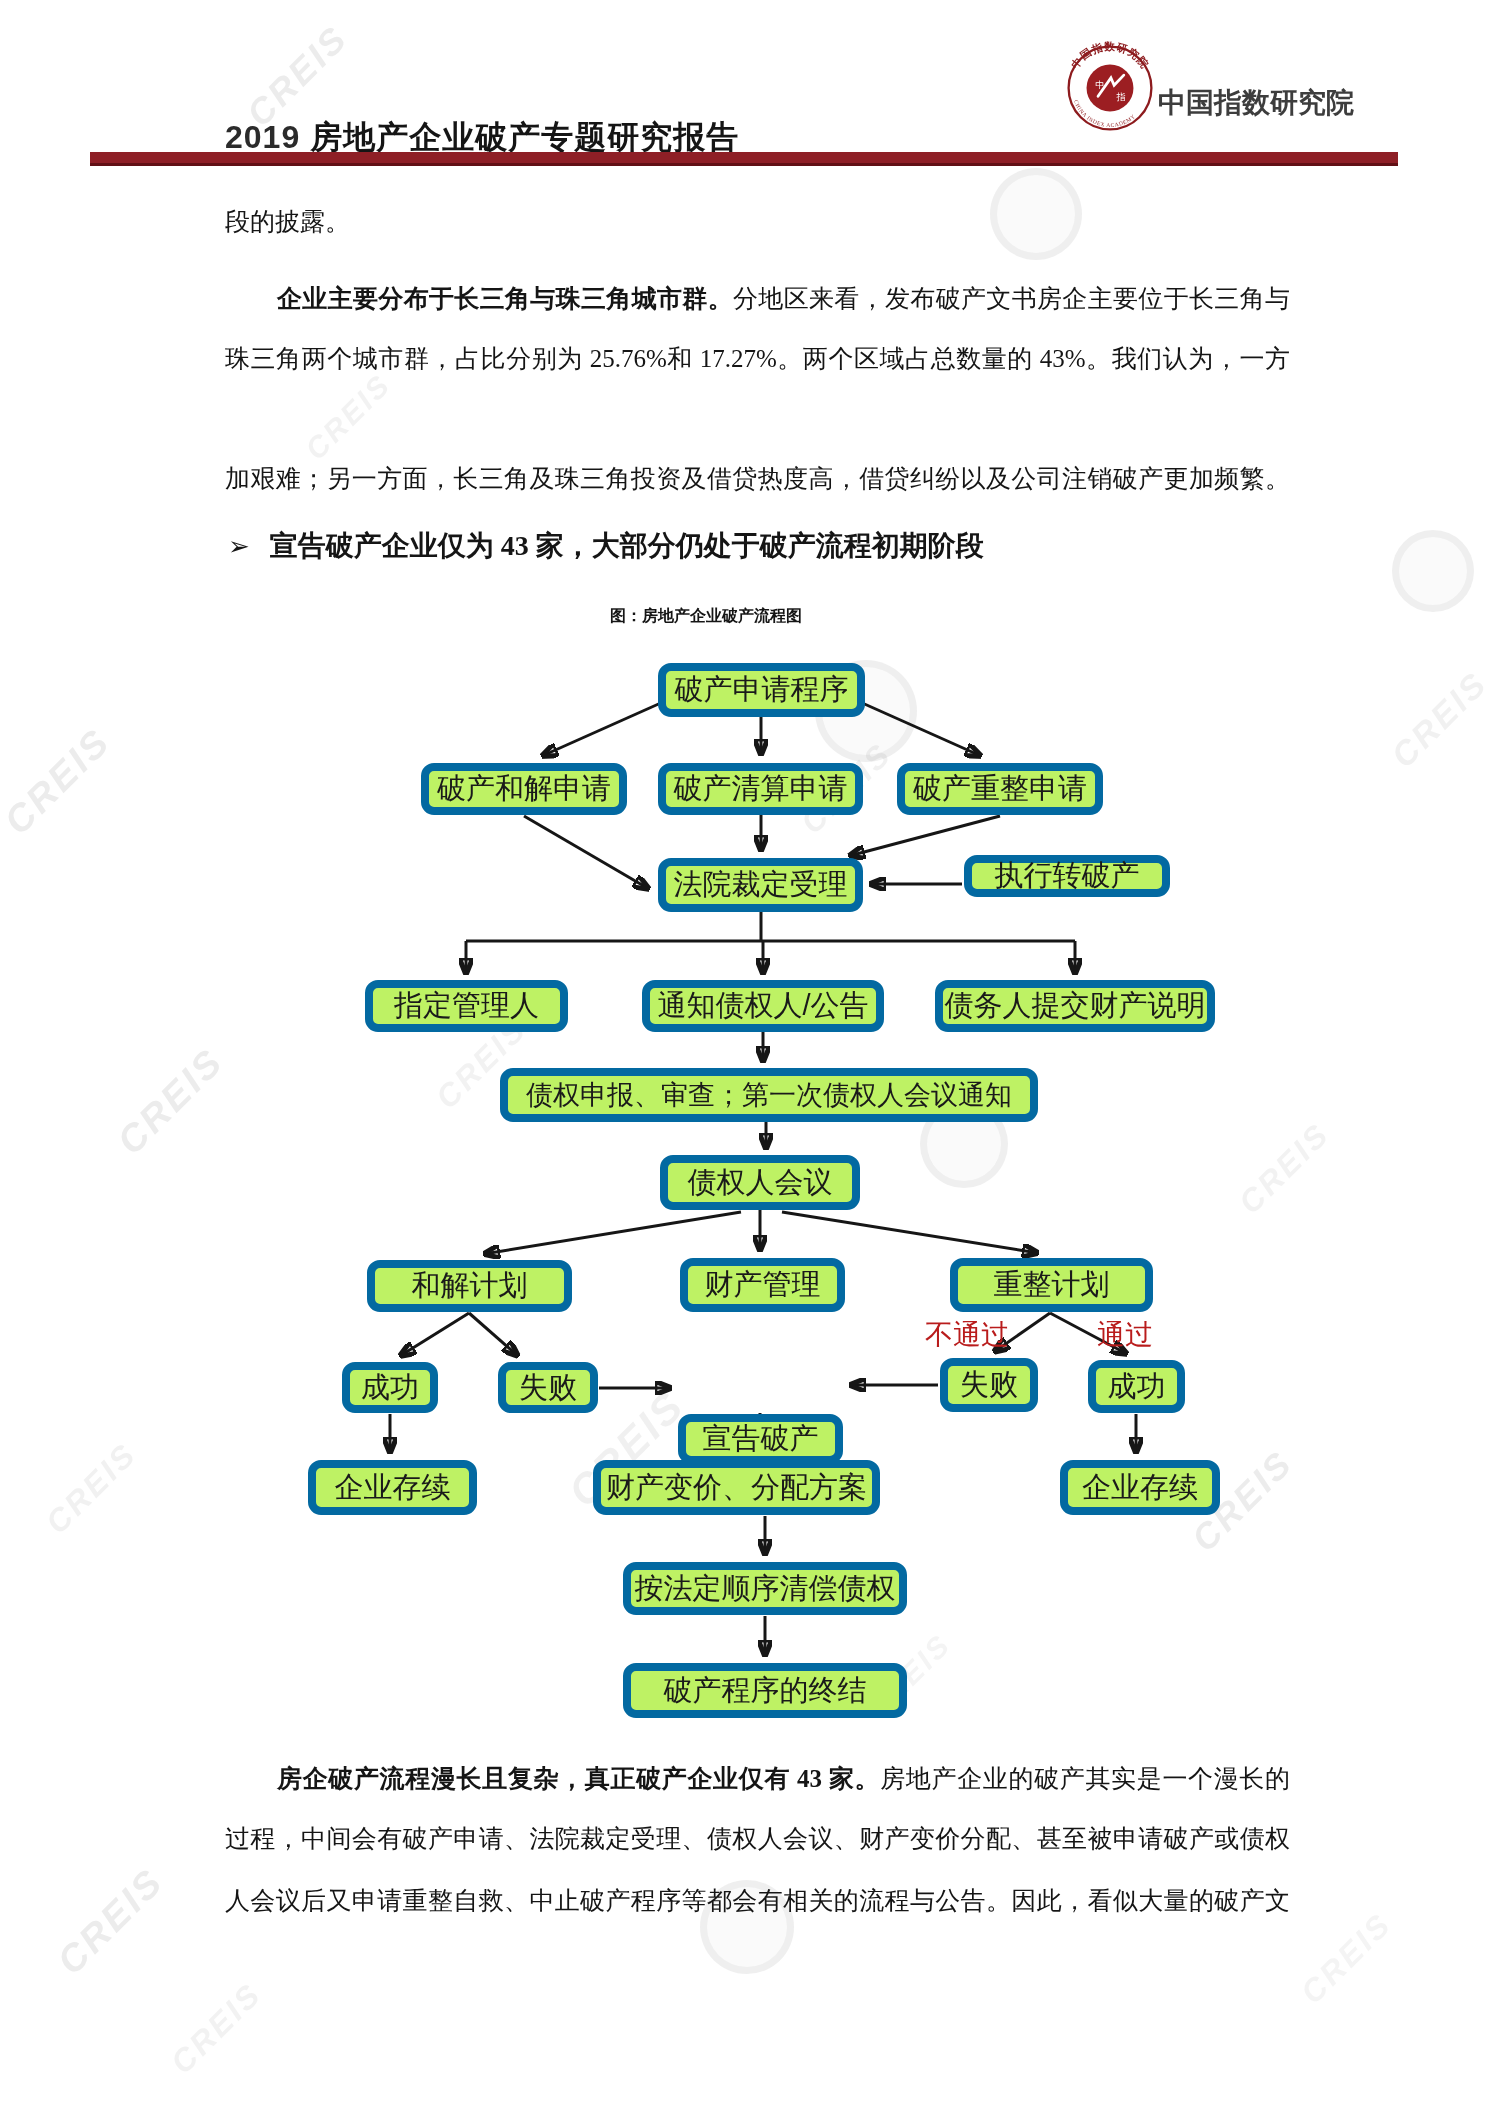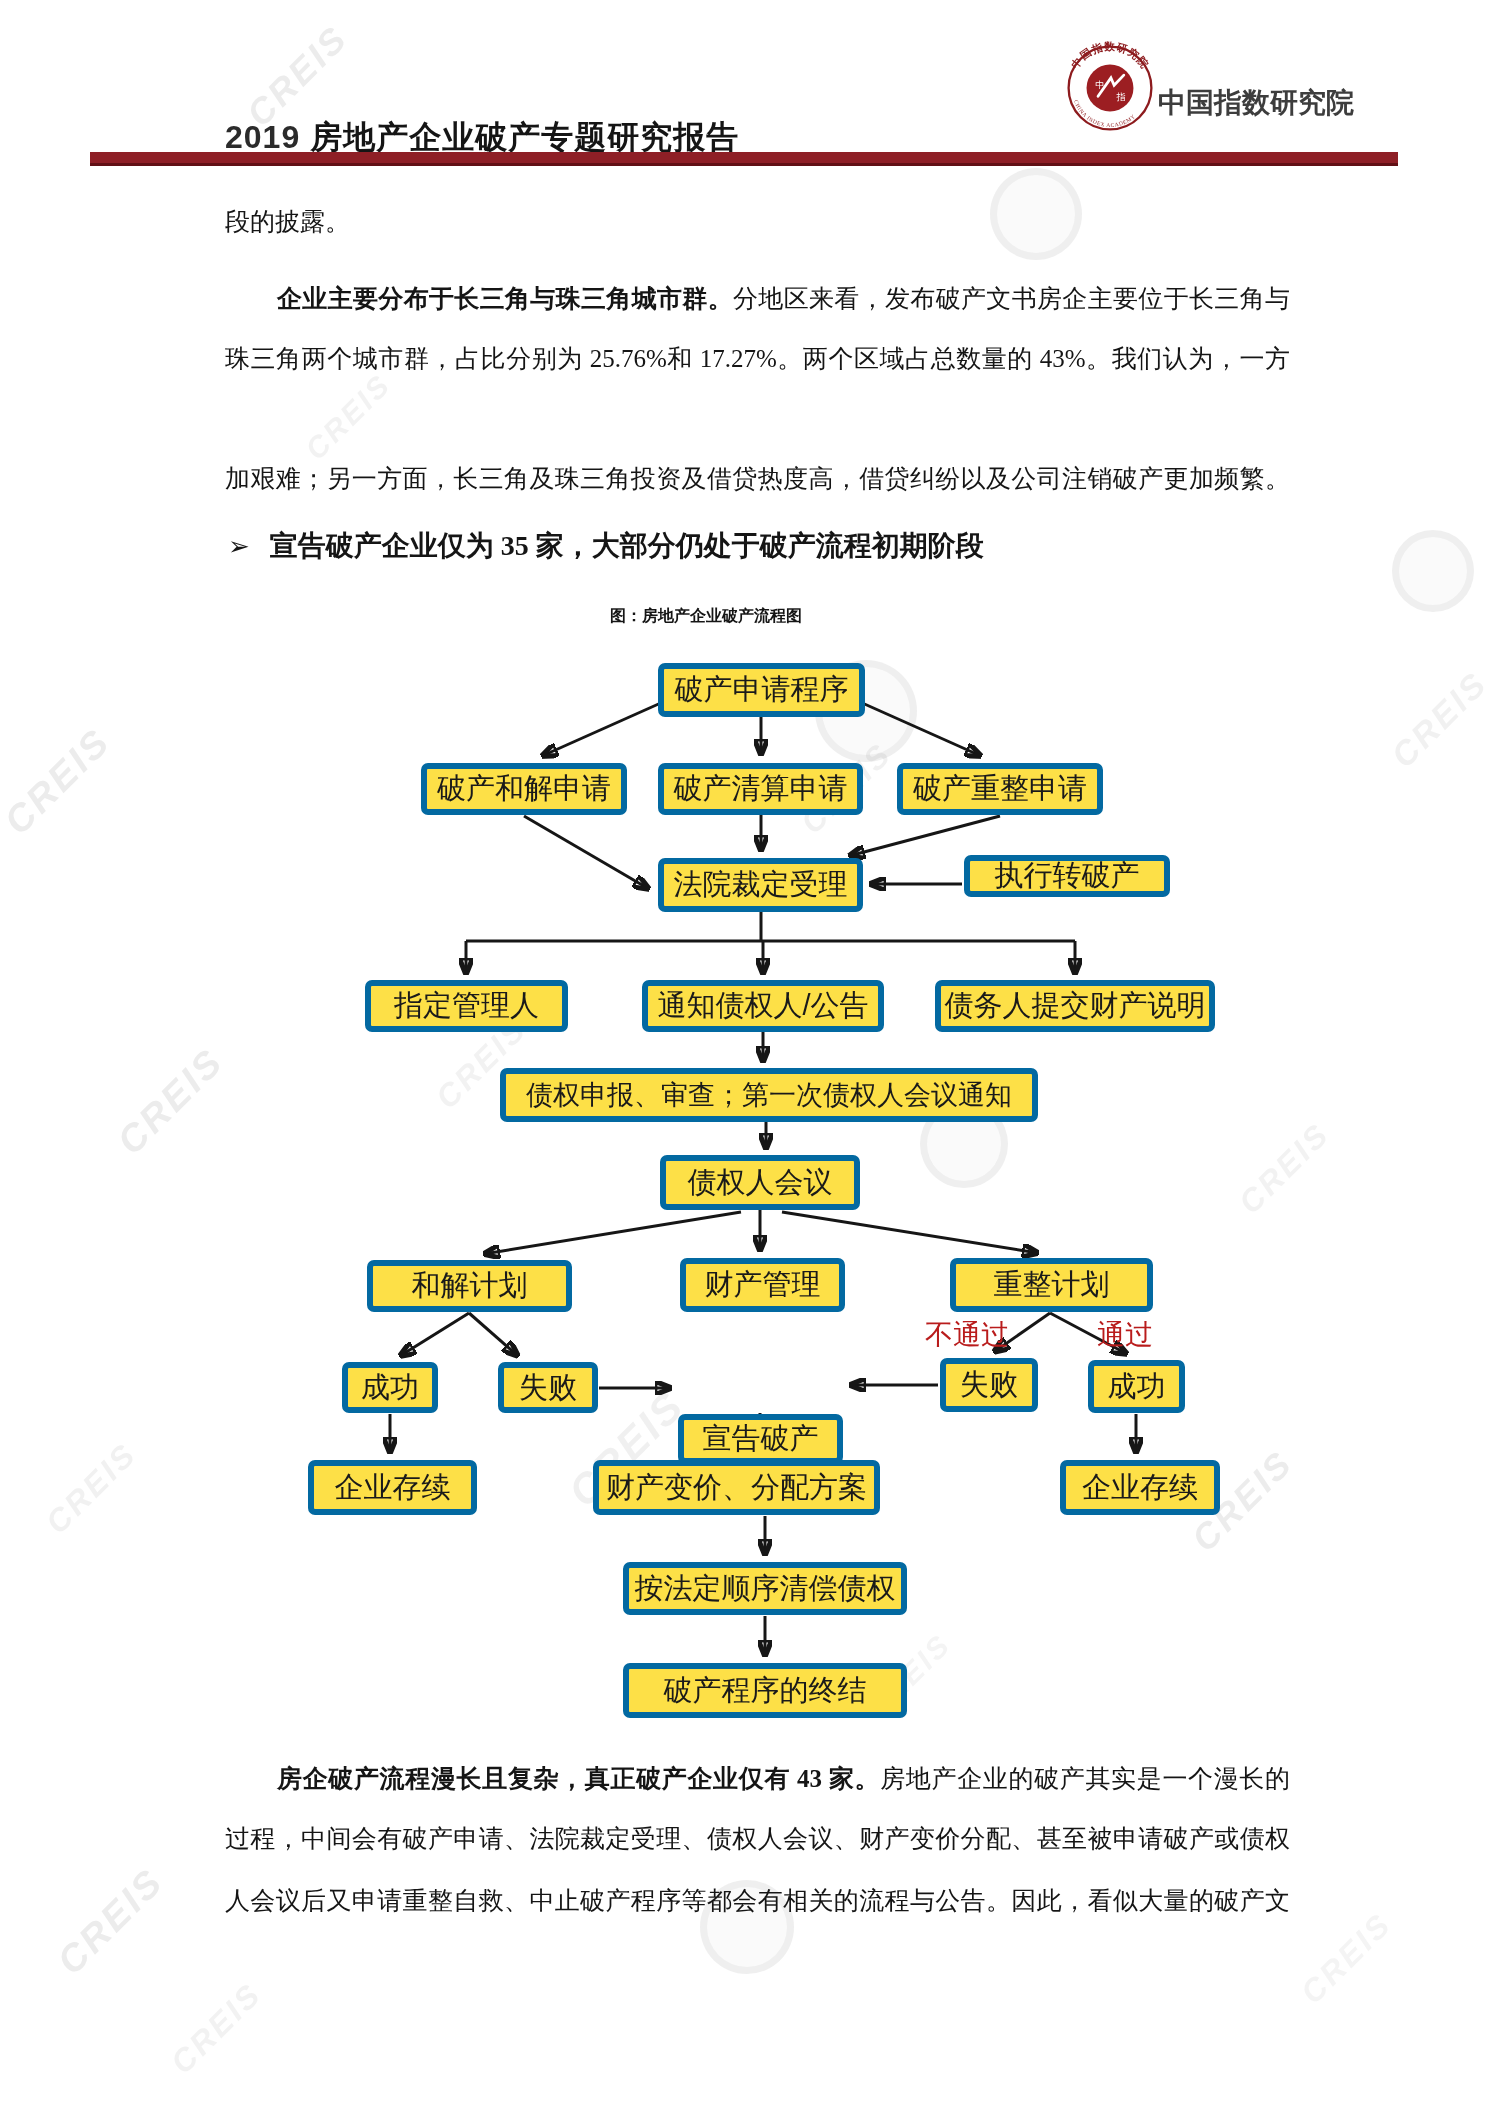--- a/index.html
+++ b/index.html
@@ -20,21 +20,21 @@
   .logo{position:absolute;left:1064px;top:40px;}
   
   .bshort{position:absolute;left:225px;font-size:25px;white-space:nowrap;}
   .bline{position:absolute;left:225px;width:1065px;font-size:25px;text-align:justify;text-align-last:justify;}
   .ind{text-indent:52px;}
   .bb{font-weight:bold;}
   .bullet-line{position:absolute;left:228px;top:527px;font-size:28px;font-weight:bold;white-space:nowrap;}
   .bullet-line .mk{font-size:26px;margin-right:20px;font-weight:normal;}
   .fig-title{position:absolute;left:610px;top:606px;font-size:16px;font-weight:bold;white-space:nowrap;}
   
-  .node{position:absolute;box-sizing:border-box;border:6px solid #0369a1;border-radius:7px;background:#fde047;
+  .node{position:absolute;box-sizing:border-box;border:8px solid #0369a1;border-radius:13px;background:#bef264;
         display:flex;align-items:center;justify-content:center;white-space:nowrap;
         font-family:"Liberation Sans","DejaVu Sans",sans-serif;font-size:29px;color:#1a1a1a;z-index:2;}
   .elabel{position:absolute;font-family:Liberation Mono, monospace;font-size:28px;color:#b91c1c;z-index:2;white-space:nowrap;}
   svg.arrows{position:absolute;left:0;top:0;z-index:1;pointer-events:none;}
   svg.arrows line,svg.arrows path{stroke:#161616;stroke-width:3;fill:none;}
 </style>
 </head>
 <body>
 
 <div class="page">
@@ -84,21 +84,21 @@
 
   <div class="bshort" style="top:205px;">段的披露。</div>
 
   <div class="bline ind" style="top:282px;">
     <span class="bb">企业主要分布于长三角与珠三角城市群。</span><span>分地区来看，发布破产文书房企主要位于长三角与</span>
   </div>
   <div class="bline" style="top:342px;">珠三角两个城市群，占比分别为 25.76%和 17.27%。两个区域占总数量的 43%。我们认为，一方</div>
   <div class="bline" style="top:462px;">加艰难；另一方面，长三角及珠三角投资及借贷热度高，借贷纠纷以及公司注销破产更加频繁。</div>
 
   <div class="bullet-line">
-    <span class="mk">➢</span><span>宣告破产企业仅为 35 家，大部分仍处于破产流程初期阶段</span>
+    <span class="mk">➢</span><span>宣告破产企业仅为 43 家，大部分仍处于破产流程初期阶段</span>
   </div>
 
   <div class="fig-title">图：房地产企业破产流程图</div>
 
   <svg class="arrows" width="1488" height="2104" viewBox="0 0 1488 2104">
     <defs>
       <marker id="ah" viewBox="0 0 10 8" refX="9.5" refY="4" markerWidth="17" markerHeight="14" orient="auto" markerUnits="userSpaceOnUse">
         <path d="M0,0 L10,4 L0,8 Z" fill="#161616" stroke="none"></path>
       </marker>
     </defs>

